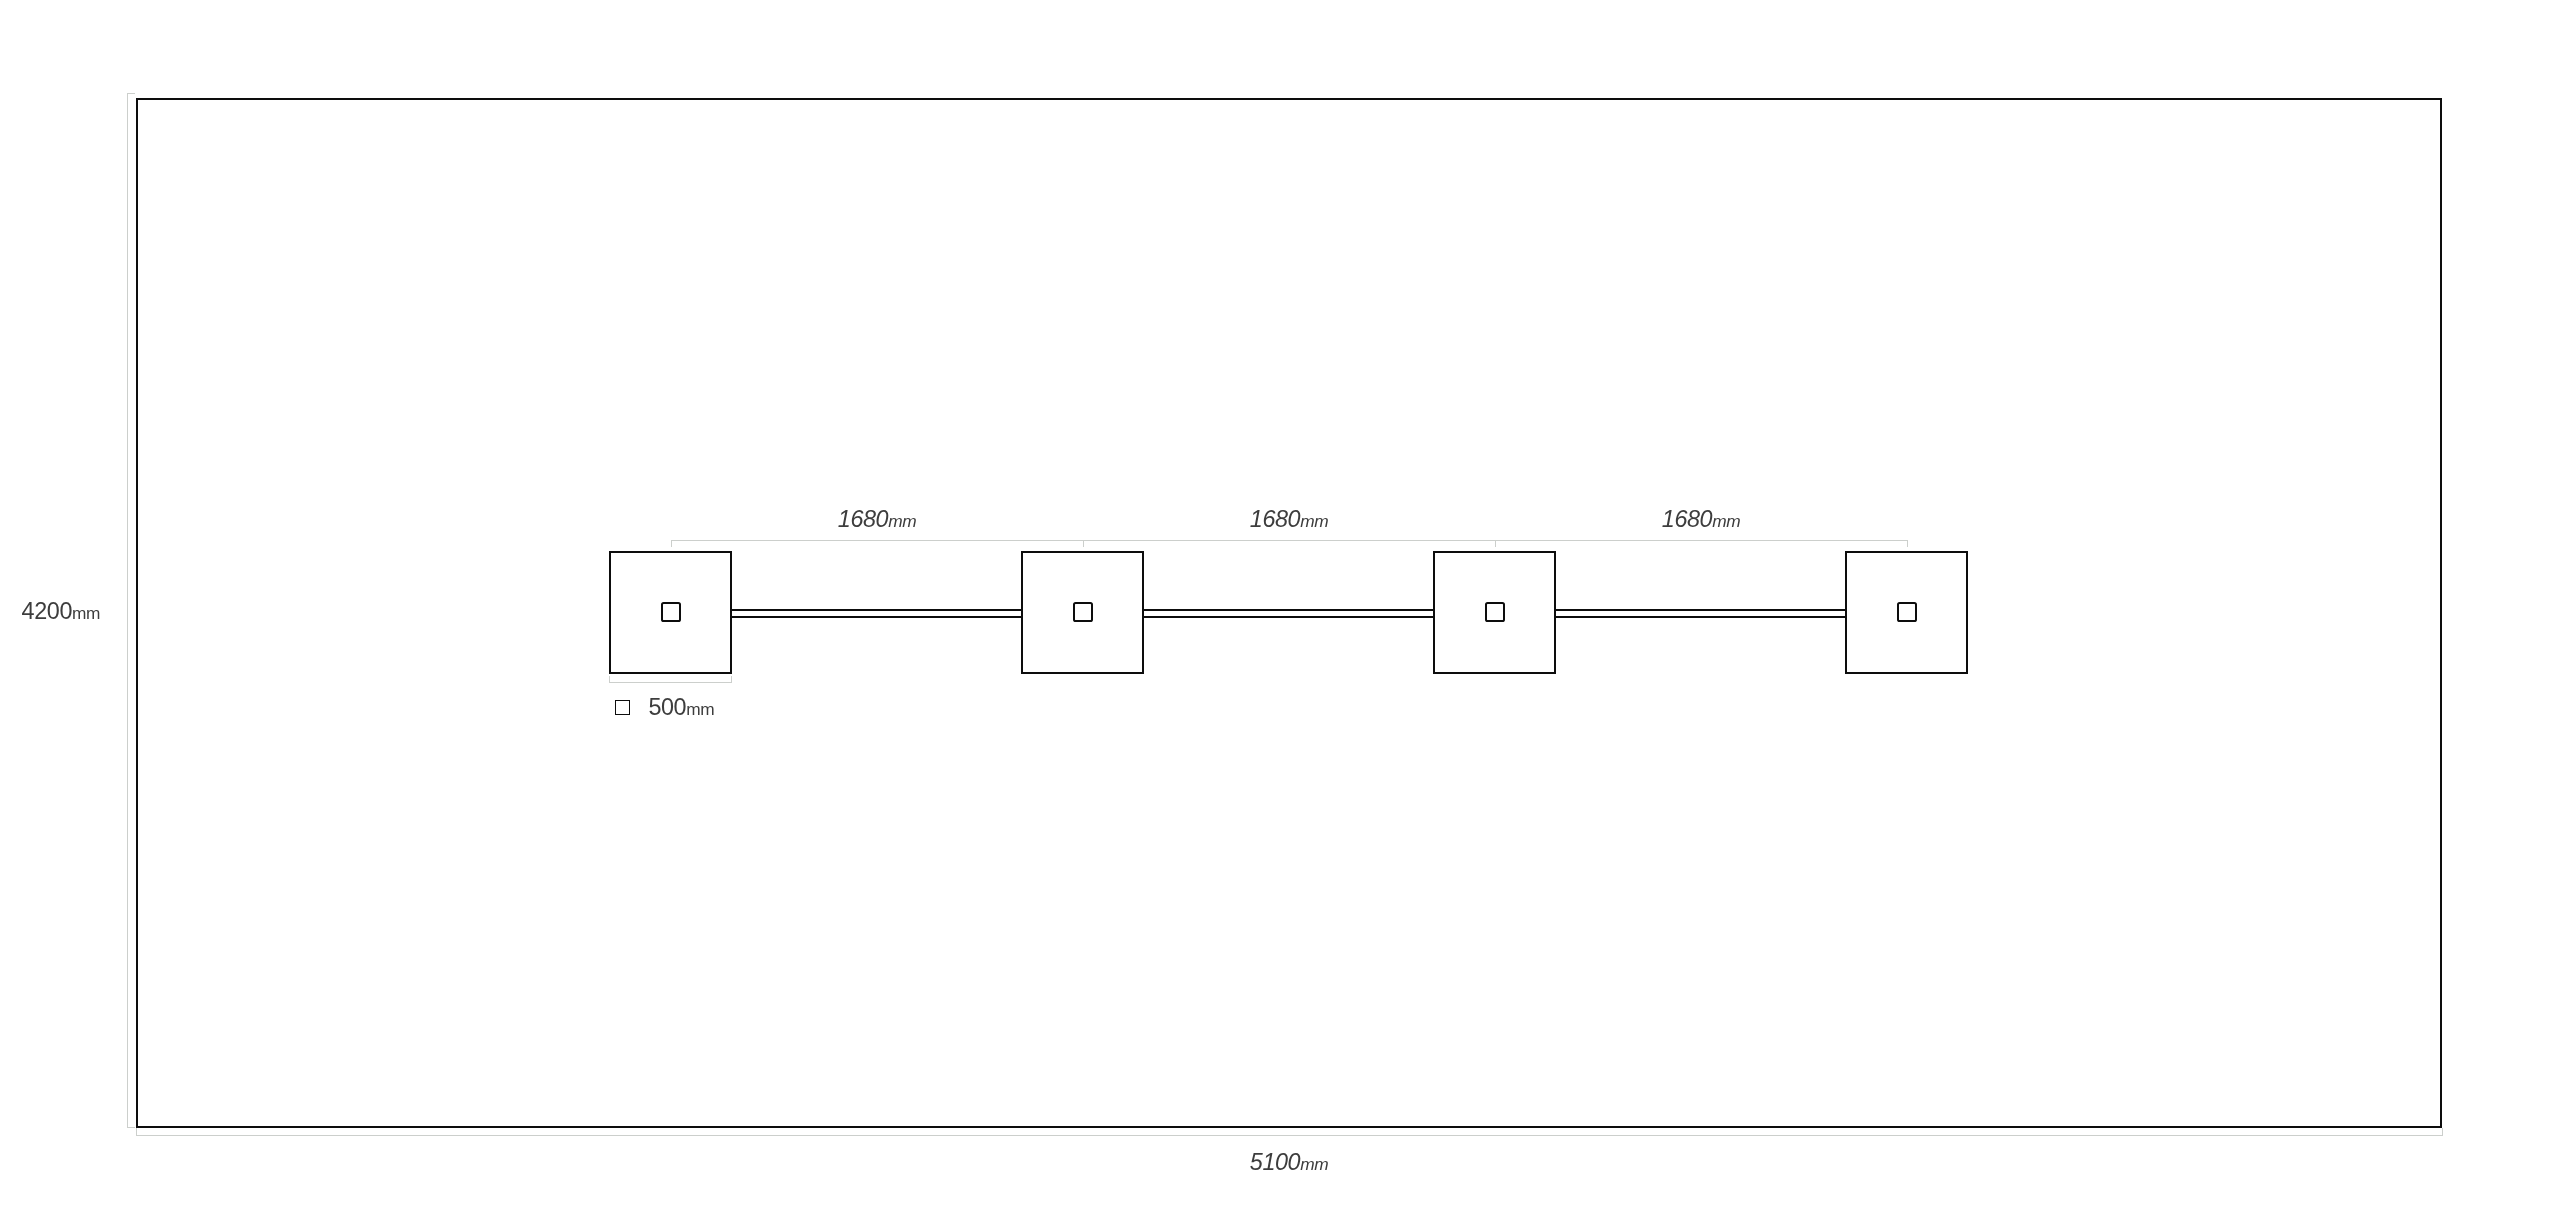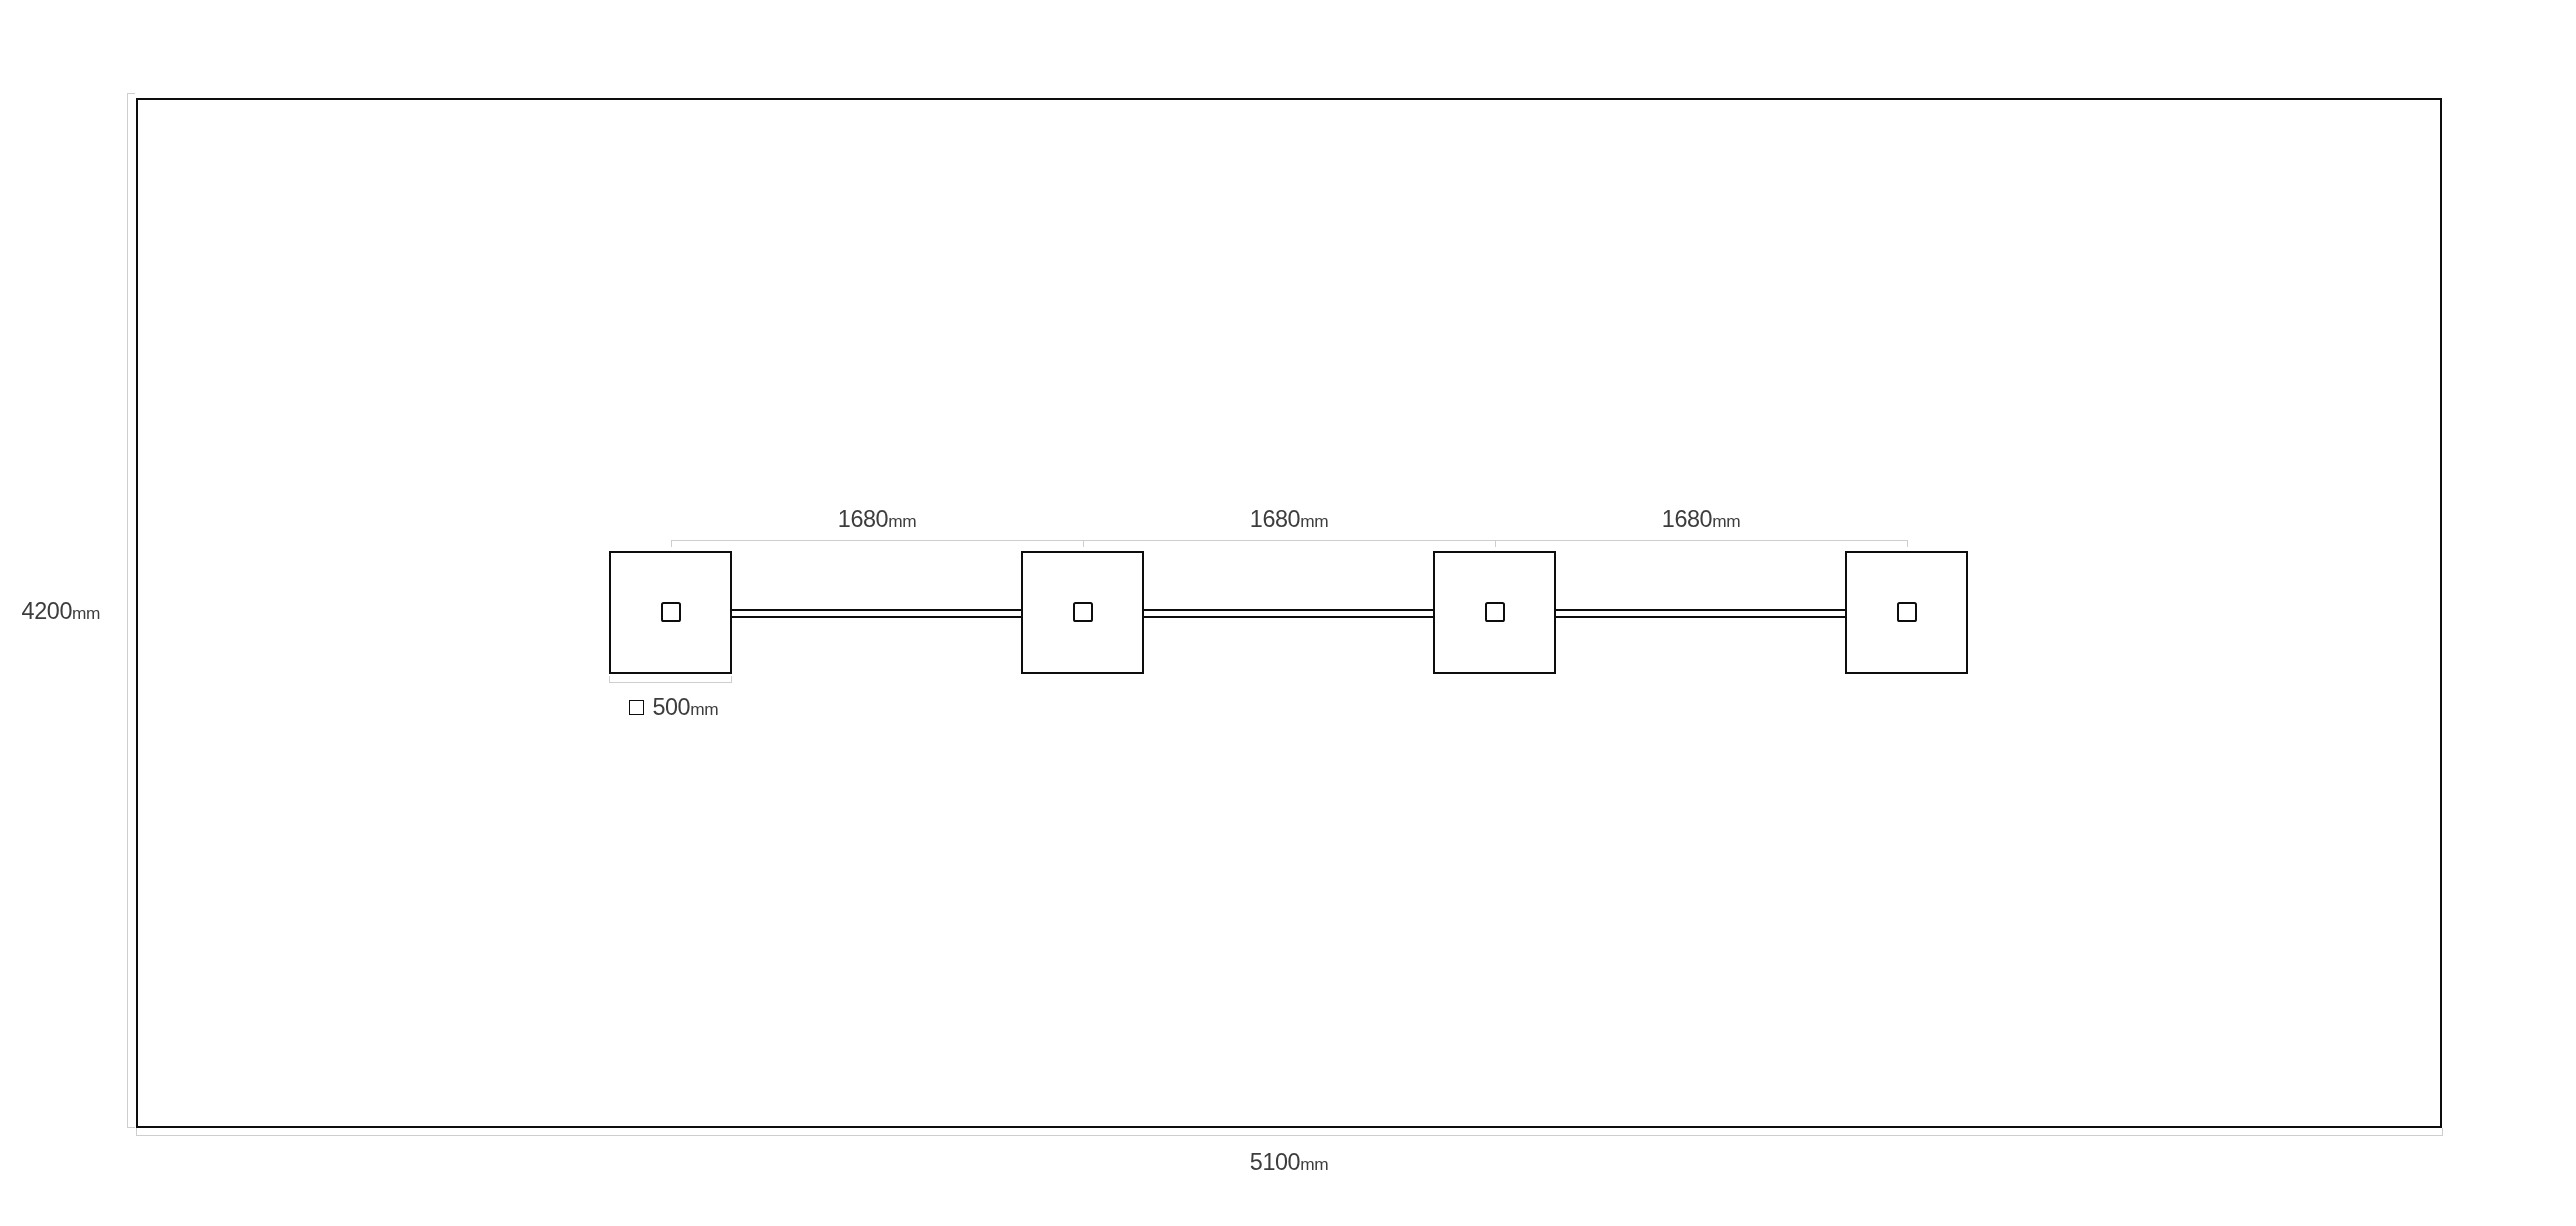--- a/index.html
+++ b/index.html
@@ -53,25 +53,25 @@
     border: 2.2px solid var(--outline);
     border-radius: 2.6px;
     box-sizing: border-box;
     background: var(--background);
   }
 
   
   .dim-label { white-space: nowrap; line-height: 1; }
   .dim-label .num { font-size: 23.4px; letter-spacing: -0.4px; color: var(--label-text); }
   .dim-label .unit { font-size: 17.3px; letter-spacing: -0.4px; color: var(--label-text); }
-  .center { text-align: center; }
+  .center { text-align: center; font-style: italic; }
   .right { text-align: left; }
 
   
-  .legend { left: 629px; top: 696px; display: flex; align-items: center; }
+  .legend { left: 615px; top: 696px; display: flex; align-items: center; gap: 10px; }
   .legend-square {
     width: 14.7px; height: 14.7px;
     border: 1.7px solid var(--outline);
     box-sizing: border-box;
     background: var(--background);
     margin-right: 8.7px;
   }
 </style>
 </head>
 <body>

